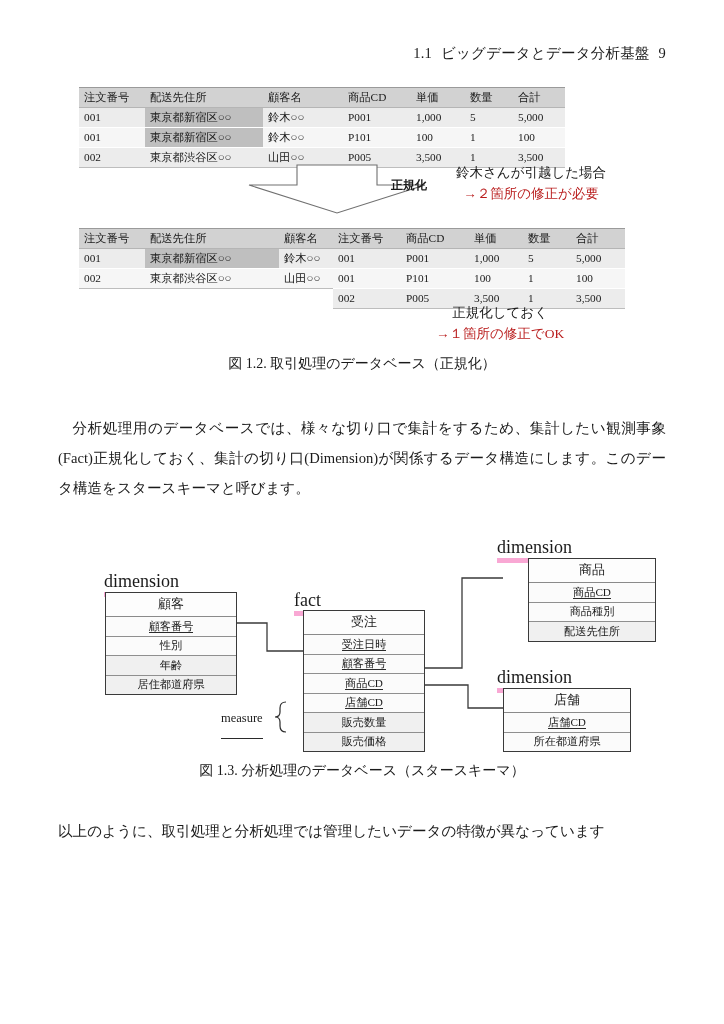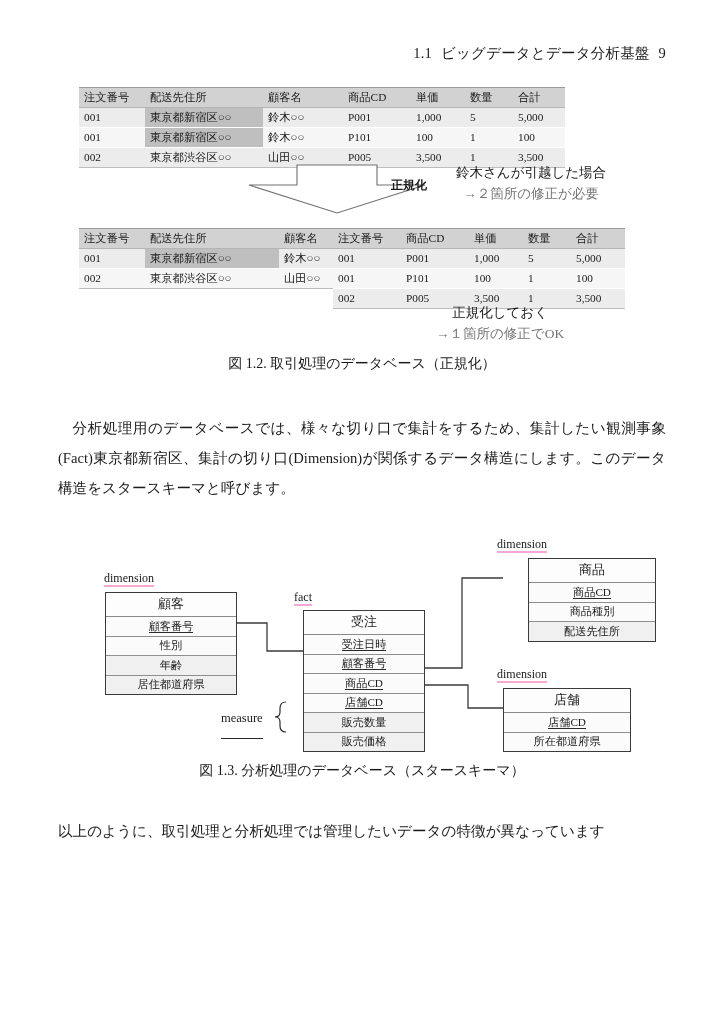--- a/index.html
+++ b/index.html
@@ -54,21 +54,21 @@
   .arrowwrap svg { display:block; }
   .arrowlabel {
     position:absolute; left:0; top:14px; width:180px;
     text-align:right; font-size:12px;font-weight:bold;
   }
 
   
   .note { position:absolute; font-size:13.5px; line-height:1.55; white-space:nowrap;text-align:center; }
   #note1 { left:456px; top:163px; }
   #note2 { left:436px; top:303px; }
-  .note .l2 { color:#737373; }
+  .note .l2 { color:#b91c1c; }
 
   
   .caption {
     position:absolute; width:724px; left:0; text-align:center;
     font-size:14px;
   }
   #cap12 { top:355px; }
   #cap13 { top:762px; }
 
   
@@ -91,22 +91,22 @@
   }
   .ent .f {
     font-size:11.2px; text-align:center; padding:1.5px 0 2px 0;
     border-bottom:1px solid #8f8f8f; background:#fbfbfb;
   }
   .ent .f:last-child { border-bottom:none; }
   .ent .f.key span { border-bottom:1px solid #2a2a2a; padding-bottom:0px; }
   .ent .f.shade { background:#f0f0f0; }
 
   .etag {
-    position:absolute; font-size:12px;
-    border-bottom:2px solid #f9a8d4; padding-bottom:0px; line-height:1.1;
+    position:absolute; font-size:18px;
+    border-bottom:5px solid #f9a8d4; padding-bottom:0px; line-height:1.1;
   }
 
   #ent-customer { left:105px; top:72px; width:130px; }
   #tag-customer { left:104px; top:52px; }
   #ent-fact     { left:303px; top:90px; width:120px; }
   #tag-fact     { left:294px; top:71px; }
   #ent-product  { left:528px; top:38px; width:126px; }
   #tag-product  { left:497px; top:18px; }
   #ent-store    { left:503px; top:168px; width:126px; }
   #tag-store    { left:497px; top:148px; }
@@ -231,21 +231,21 @@
   </tbody>
     </table>
 
   <div class="note" id="note2">
     <div class="l1">正規化しておく</div>
     <div class="l2">→１箇所の修正でOK</div>
   </div>
 
   <div class="caption" id="cap12">図 1.2. 取引処理のデータベース（正規化）</div>
 
-  <div class="para" id="para1">分析処理用のデータベースでは、様々な切り口で集計をするため、集計したい観測事象(Fact)東京都新宿区、集計の切り口(Dimension)が関係するデータ構造にします。このデータ構造をスタースキーマと呼びます。</div>
+  <div class="para" id="para1">分析処理用のデータベースでは、様々な切り口で集計をするため、集計したい観測事象(Fact)正規化しておく、集計の切り口(Dimension)が関係するデータ構造にします。このデータ構造をスタースキーマと呼びます。</div>
 
   <div class="schema">
 
     <svg width="724" height="240">
 
       <polyline points="235,103 267,103 267,131 303,131" fill="none" stroke="#3a3a3a" stroke-width="1.3"></polyline>
 
       <polyline points="423,148 462,148 462,58 503,58" fill="none" stroke="#3a3a3a" stroke-width="1.3"></polyline>
 
       <polyline points="423,165 468,165 468,188 503,188" fill="none" stroke="#3a3a3a" stroke-width="1.3"></polyline>

